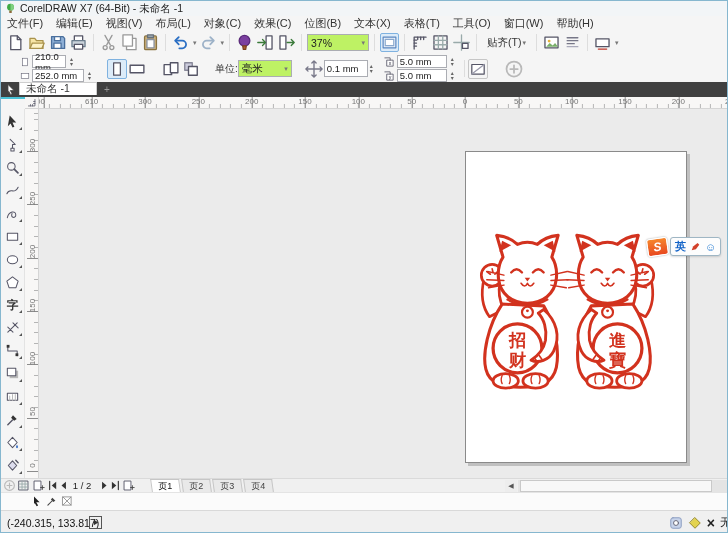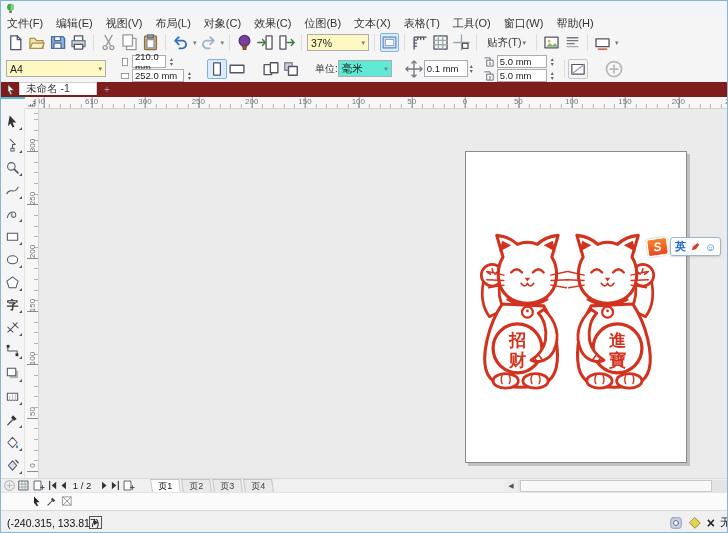--- a/index.html
+++ b/index.html
@@ -16,34 +16,34 @@
   .appicon{width:11px;height:11px;display:inline-flex}
   
   .menubar{position:absolute;left:0;top:15px;right:0;height:14px;background:#f5f5f5;display:flex;align-items:center;padding-left:6px;gap:13px}
   .menu-item{font-size:11px;color:#333;white-space:nowrap;cursor:default}
   
   .toolbar{position:absolute;left:0;top:29px;right:0;height:25px;background:#f5f5f5;border-bottom:1px solid #e0e0e0;display:flex;align-items:center;padding-left:5px;gap:2px}
   .tbtn{width:19px;height:19px;display:inline-flex;align-items:center;justify-content:center;border-radius:2px}
   .tbtn.pressed{background:#dcebf8;border:1px solid #7fb2e0;box-sizing:border-box}
   .sep{width:1px;height:17px;background:#dddddd;margin:0 3px}
   .caret{font-size:7px;color:#777;margin-left:1px}
-  .combo{height:17px;background:#fef9c3;border:1px solid #abadb3;display:inline-flex;align-items:center;justify-content:space-between;padding:0 3px;font-size:10.5px;box-sizing:border-box}
+  .combo{height:17px;background:#bef264;border:1px solid #abadb3;display:inline-flex;align-items:center;justify-content:space-between;padding:0 3px;font-size:10.5px;box-sizing:border-box}
   .combo .cv{color:#222}
   .snapbtn{height:18px;display:inline-flex;align-items:center;padding:0 5px;font-size:10.5px;color:#333;border-radius:2px}
   
   .propbar{position:absolute;left:0;top:54px;right:0;height:27px;background:#f5f5f5;border-bottom:1px solid #dcdcdc;display:flex;align-items:center;padding-left:5px}
   .field{height:13px;background:#fff;border:1px solid #abadb3;display:inline-flex;align-items:center;font-size:9.5px;padding:0 2px;box-sizing:border-box;color:#222}
   .minispin{font-size:6px;color:#666;line-height:5px;display:inline-flex;flex-direction:column;margin-left:2px}
   .col2{display:flex;flex-direction:column;gap:1px;justify-content:center}
   .rowmini{display:flex;align-items:center;gap:2px}
   .pblab{font-size:10px;color:#333}
   .pbtn{width:20px;height:20px;display:inline-flex;align-items:center;justify-content:center;border-radius:2px}
   .pbtn.pressed{background:#dcebf8;border:1px solid #7fb2e0;box-sizing:border-box}
   
-  .tabrow{position:absolute;left:0;top:81px;right:0;height:15px;background:#7f1d1d;border-bottom:2px solid var(--teal)}
+  .tabrow{position:absolute;left:0;top:81px;right:0;height:15px;background:#404040;border-bottom:2px solid var(--teal)}
   .doctab{position:absolute;left:18px;top:0;width:78px;height:13px;background:#fff;border:1px solid #cfcfcf;border-bottom:none;display:flex;align-items:center;padding-left:6px;font-size:10.5px;color:#333;box-sizing:border-box}
   .newtab{position:absolute;left:100px;top:2px;width:12px;height:11px;color:#999;font-size:10px;line-height:11px;text-align:center}
   .cursorglyph{position:absolute;left:4px;top:1px;width:12px;height:12px}
   
   .corner{position:absolute;left:24px;top:96px;width:14px;height:12px;background:#f7f6f5;border-right:1px solid #d5d5d5;border-bottom:1px solid #d5d5d5;display:flex;align-items:center;justify-content:center;box-sizing:border-box}
   .hruler{position:absolute;left:38px;top:96px;right:0;height:12px;background:#f8f7f6;border-bottom:1px solid #d5d5d5;overflow:hidden;box-sizing:border-box;
     background-image:
       repeating-linear-gradient(to right,#8c8c8c 0 1px,transparent 1px 53.33px),
       repeating-linear-gradient(to right,#b5b5b5 0 1px,transparent 1px 10.667px);
     background-size:100% 11px,100% 4px;background-repeat:repeat-x;background-position:52.7px bottom,9.9px bottom;}
@@ -98,20 +98,21 @@
 <body style="--red: #d2321e; --teal: #4ac2d6;">
 
 <div class="titlebar">
   <span class="appicon">
     <svg viewBox="0 0 16 16" width="11" height="11">
         <circle cx="8" cy="6" r="5" fill="#3faa44"></circle>
         <path d="M8 1a5 5 0 010 10" fill="#7fd07f"></path>
         <rect x="6.2" y="11" width="3.6" height="3.5" fill="#8a6a3a"></rect>
       </svg>
   </span>
+  <span class="title">CorelDRAW X7 (64-Bit) - 未命名 -1</span>
 </div>
 
 <div class="menubar" id="menubar">
     <span class="menu-item">文件(F)</span>
     <span class="menu-item">编辑(E)</span>
     <span class="menu-item">视图(V)</span>
     <span class="menu-item">布局(L)</span>
     <span class="menu-item">对象(C)</span>
     <span class="menu-item">效果(C)</span>
     <span class="menu-item">位图(B)</span>
@@ -296,24 +297,20 @@
         <g fill="none" stroke="#556" stroke-width="1.1" stroke-linecap="round" stroke-linejoin="round">
           <rect x="2.5" y="5" width="11" height="6.5" fill="#fff"></rect>
           <path d="M4.5 13.5h7" stroke="#c0392b"></path>
         </g>
       </svg>
     </span>
   <span class="caret">▾</span>
 </div>
 
 <div class="propbar">
-  <span class="combo" style="width:100px">
-    <span class="cv">A4</span>
-    <span class="caret">▾</span>
-  </span>
   <span class="col2" style="margin-left:14px">
     <span class="rowmini">
       <svg viewBox="0 0 16 16" width="10" height="10">
           <rect x="4" y="2" width="8" height="12" fill="#fff" stroke="#667"></rect>
         </svg>
       <span class="field" style="width:34px">210.0 mm</span>
       <span class="minispin">
           <span>▴</span>
           <span>▾</span>
         </span>
@@ -353,21 +350,21 @@
     </span>
   <span class="pbtn">
       <svg class="ic" viewBox="0 0 16 16" width="100%" height="100%" preserveAspectRatio="xMidYMid meet">
         <g fill="none" stroke="#556" stroke-width="1.1" stroke-linecap="round" stroke-linejoin="round">
           <rect x="3" y="3" width="6" height="6" fill="#ccd" stroke="#889"></rect>
           <rect x="6" y="6" width="7" height="7" fill="#fff"></rect>
         </g>
       </svg>
     </span>
   <span class="pblab" style="margin-left:14px">单位:</span>
-  <span class="combo" style="width:54px;background:#5eead4">
+  <span class="combo" style="width:54px;background:#bef264">
     <span class="cv">毫米</span>
     <span class="caret">▾</span>
   </span>
   <span class="pbtn" style="margin-left:12px">
       <svg class="ic" viewBox="0 0 16 16" width="100%" height="100%" preserveAspectRatio="xMidYMid meet">
         <g fill="none" stroke="#556" stroke-width="1.1" stroke-linecap="round" stroke-linejoin="round">
           <path d="M8 1.5v13M1.5 8h13M8 1.5L6.3 3.2M8 1.5l1.7 1.7M8 14.5l-1.7-1.7M8 14.5l1.7-1.7M1.5 8l1.7-1.7M1.5 8l1.7 1.7M14.5 8l-1.7-1.7M14.5 8l-1.7 1.7" stroke="#778"></path>
         </g>
       </svg>
     </span>

